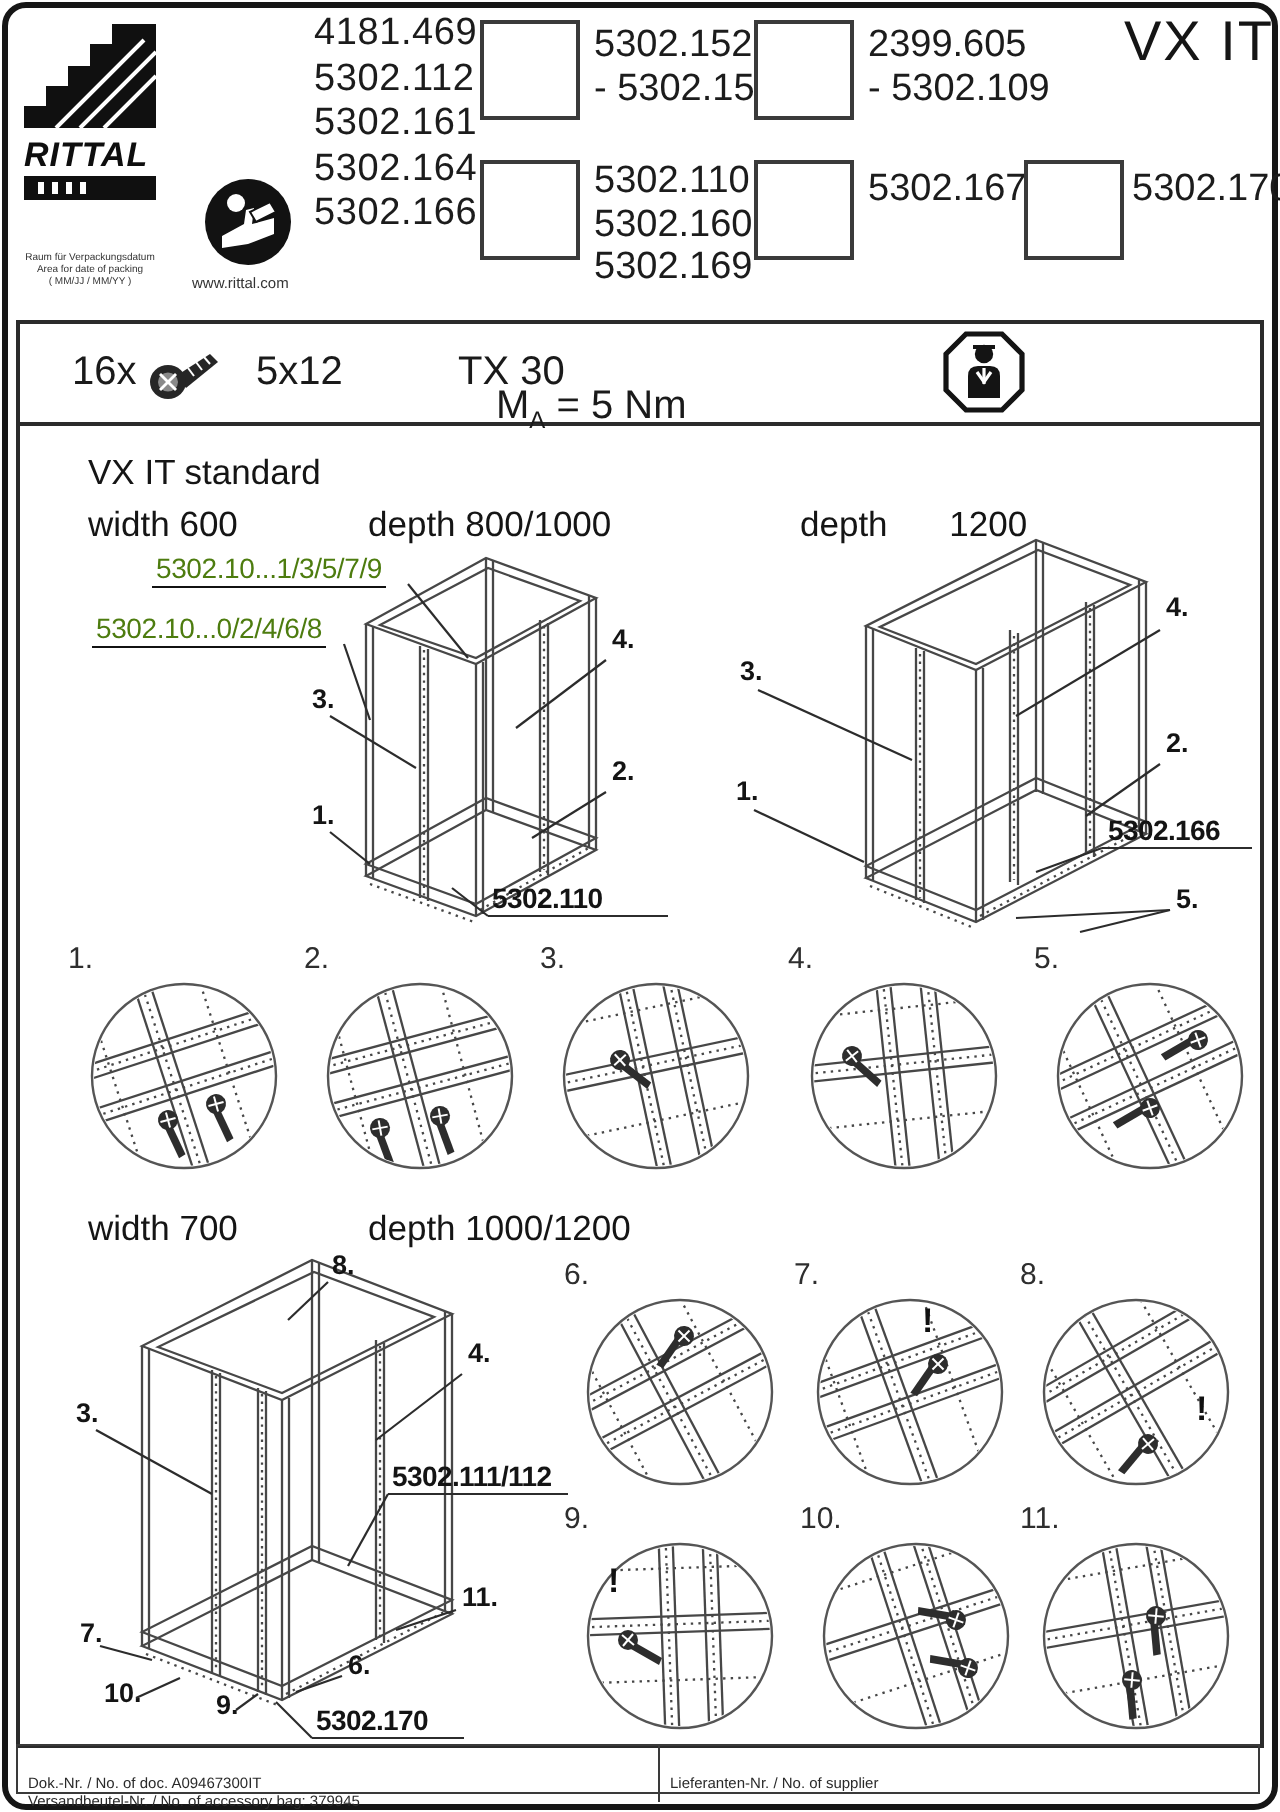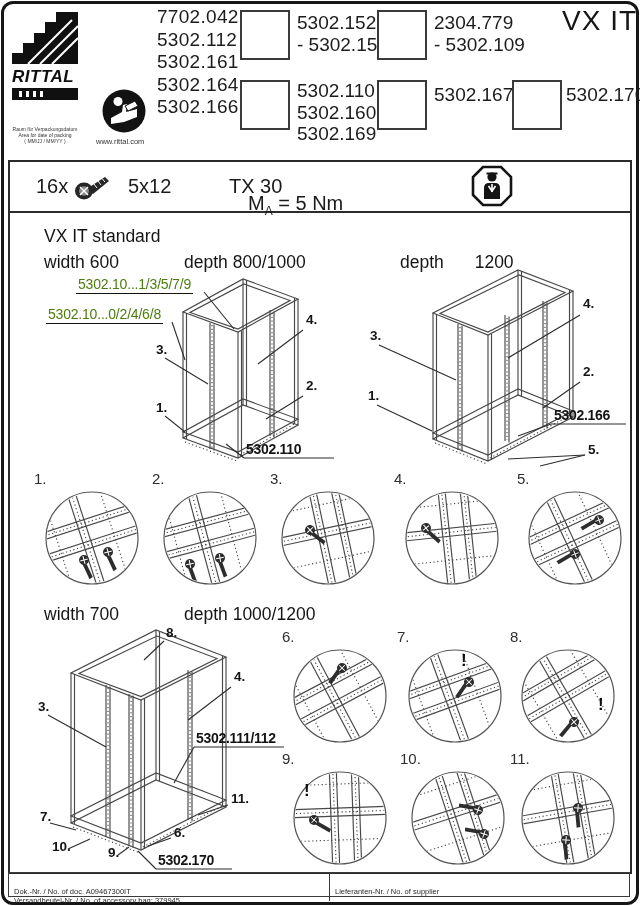--- a/index.html
+++ b/index.html
@@ -88,36 +88,36 @@
 
   <svg class="abs" style="left:101px;top:88px;" width="46" height="46" viewBox="0 0 46 46">
     <circle cx="23" cy="23" r="21.5" fill="#121212"></circle>
     <circle cx="17" cy="13.5" r="4.5" fill="#fff"></circle>
     <path d="M10,30 L21,24 L22,17 L26,16 L25,24 L36,21 L36,29 L23,34 L10,36 Z" fill="#fff"></path>
     <path d="M24,18 L34,13 L37,18 L27,23 Z" fill="#fff" stroke="#121212" stroke-width="1"></path>
   </svg>
   <div class="abs website" style="left:96px;top:137px;">www.rittal.com</div>
 
   <div class="abs models" style="left:157px;top:6px;">
-    <div>7702.042</div>
+    <div>4181.469</div>
     <div>5302.112</div>
     <div>5302.161</div>
     <div>5302.164</div>
     <div>5302.166</div>
   </div>
 
   <div class="abs optbox" style="left:240px;top:10px;"></div>
   <div class="abs optlines" style="left:297px;top:12px;">
     <div>5302.152</div>
     <div>- 5302.157</div>
   </div>
 
   <div class="abs optbox" style="left:377px;top:10px;"></div>
   <div class="abs optlines" style="left:434px;top:12px;">
-    <div>2304.779</div>
+    <div>2399.605</div>
     <div>- 5302.109</div>
   </div>
 
   <div class="abs optbox" style="left:240px;top:80px;"></div>
   <div class="abs optlines" style="left:297px;top:80px;">
     <div>5302.110</div>
     <div>5302.160</div>
     <div>5302.169</div>
   </div>
 

